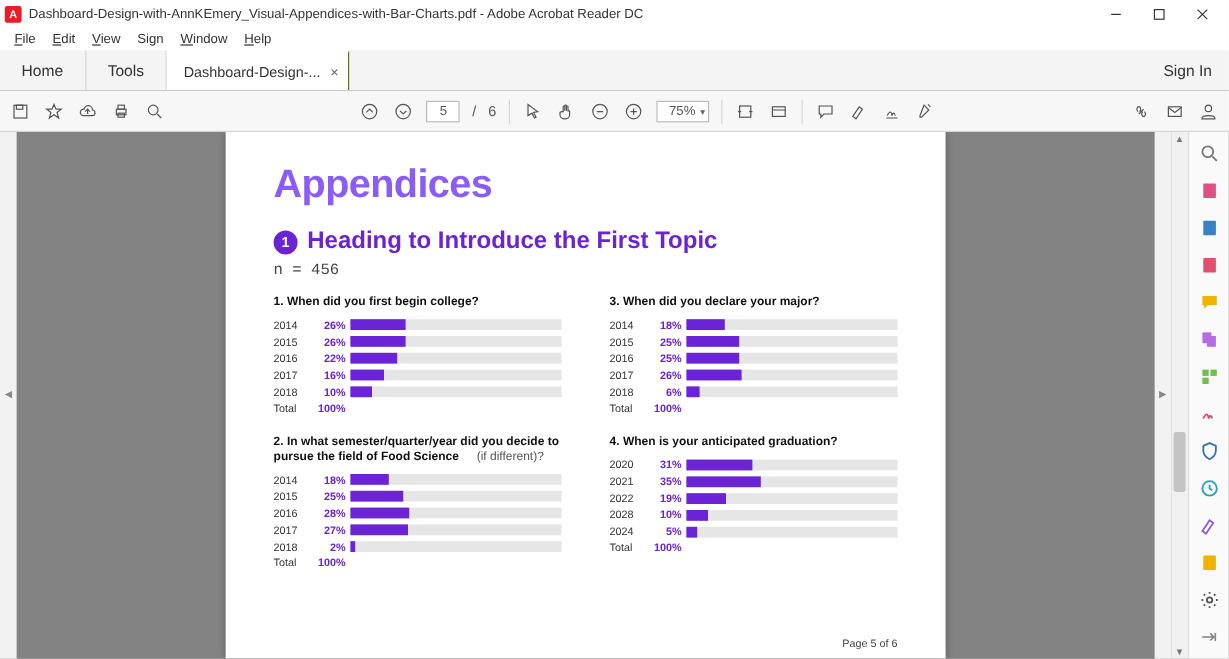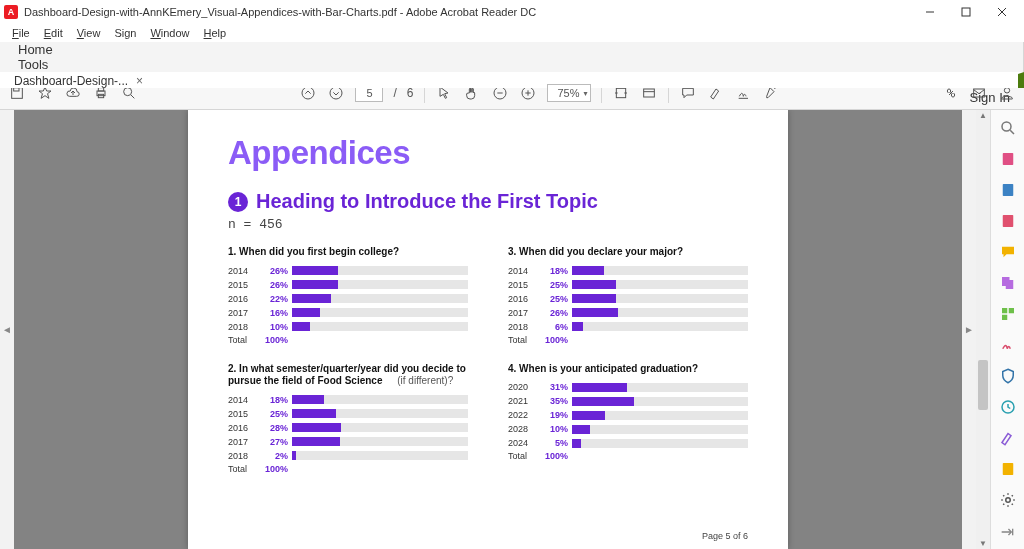--- a/index.html
+++ b/index.html
@@ -8,23 +8,23 @@
   .titlebar { height: 24px; display: flex; align-items: center; font-size: 11px; color: #333; padding: 0 4px; }
   .titlebar .appicon { width: 14px; height: 14px; background: #ec1c24; border-radius: 2px; margin-right: 6px; display:inline-flex; align-items:center; justify-content:center; font-size:9px; font-weight:bold; color:#fff;}
   .titlebar .spacer { flex: 1; }
   .titlebar .winbtn { width: 36px; height: 24px; display: inline-flex; align-items: center; justify-content: center; color:#333;}
   .titlebar .winbtn svg { width:10px; height:10px; }
   
   .menubar { height: 18px; display: flex; align-items: center; font-size: 11px; color: #333; padding-left: 6px; gap: 2px;}
   .menubar span { padding: 0 6px; }
   .menubar span u { text-decoration: underline; }
   
-  .tabsrow { height: 34px; display: flex; align-items: stretch; border-bottom: 1px solid #c9c9c9; background:#f4f4f4;flex-direction:column;}
+  .tabsrow { height: 34px; display: flex; align-items: stretch; border-bottom: 1px solid #c9c9c9; background:#f4f4f4;}
   .tabsrow .hometab, .tabsrow .toolstab { padding: 0 18px; display:flex; align-items:center; font-size:13px; color:#333; border-right:1px solid #d6d6d6;}
-  .tabsrow .doctab { background:#fff; display:flex; align-items:center; padding:0 8px 0 14px; font-size:12px; color:#333; border-right:6px solid #4d7c0f; border-top:2px solid #fff; position:relative; top:0px;}
+  .tabsrow .doctab { background:#fff; display:flex; align-items:center; padding:0 8px 0 14px; font-size:12px; color:#333; border-right:1px solid #4d7c0f; border-top:2px solid #fff; position:relative; top:0px;}
   .tabsrow .doctab .close { margin-left:8px; color:#666; font-size:12px;}
   .tabsrow .rightside { margin-left:auto; display:flex; align-items:center; gap:14px; padding-right:14px; color:#666;justify-content:flex-end;}
   .tabsrow .signin { font-size:13px; color:#333; }
   
   .toolbar { height: 34px; display:flex; align-items:center; background:#f7f7f7; border-bottom:1px solid #d6d6d6; padding:0 8px; gap:10px; color:#555; font-size:12px;}
   .toolbar .group { display:flex; align-items:center; gap:10px; }
   .toolbar .sep { width:1px; height:20px; background:#d6d6d6; }
   .toolbar .pagebox { width:28px; height:18px; border:1px solid #bbb; background:#fff; text-align:center; font-size:11px; line-height:16px;}
   .toolbar .zoombox { width:44px; height:18px; border:1px solid #bbb; background:#fff; text-align:center; font-size:11px; line-height:16px; position:relative;}
   .toolbar .zoombox::after{content:"▾"; font-size:8px; color:#666; position:absolute; right:2px; top:1px;}

